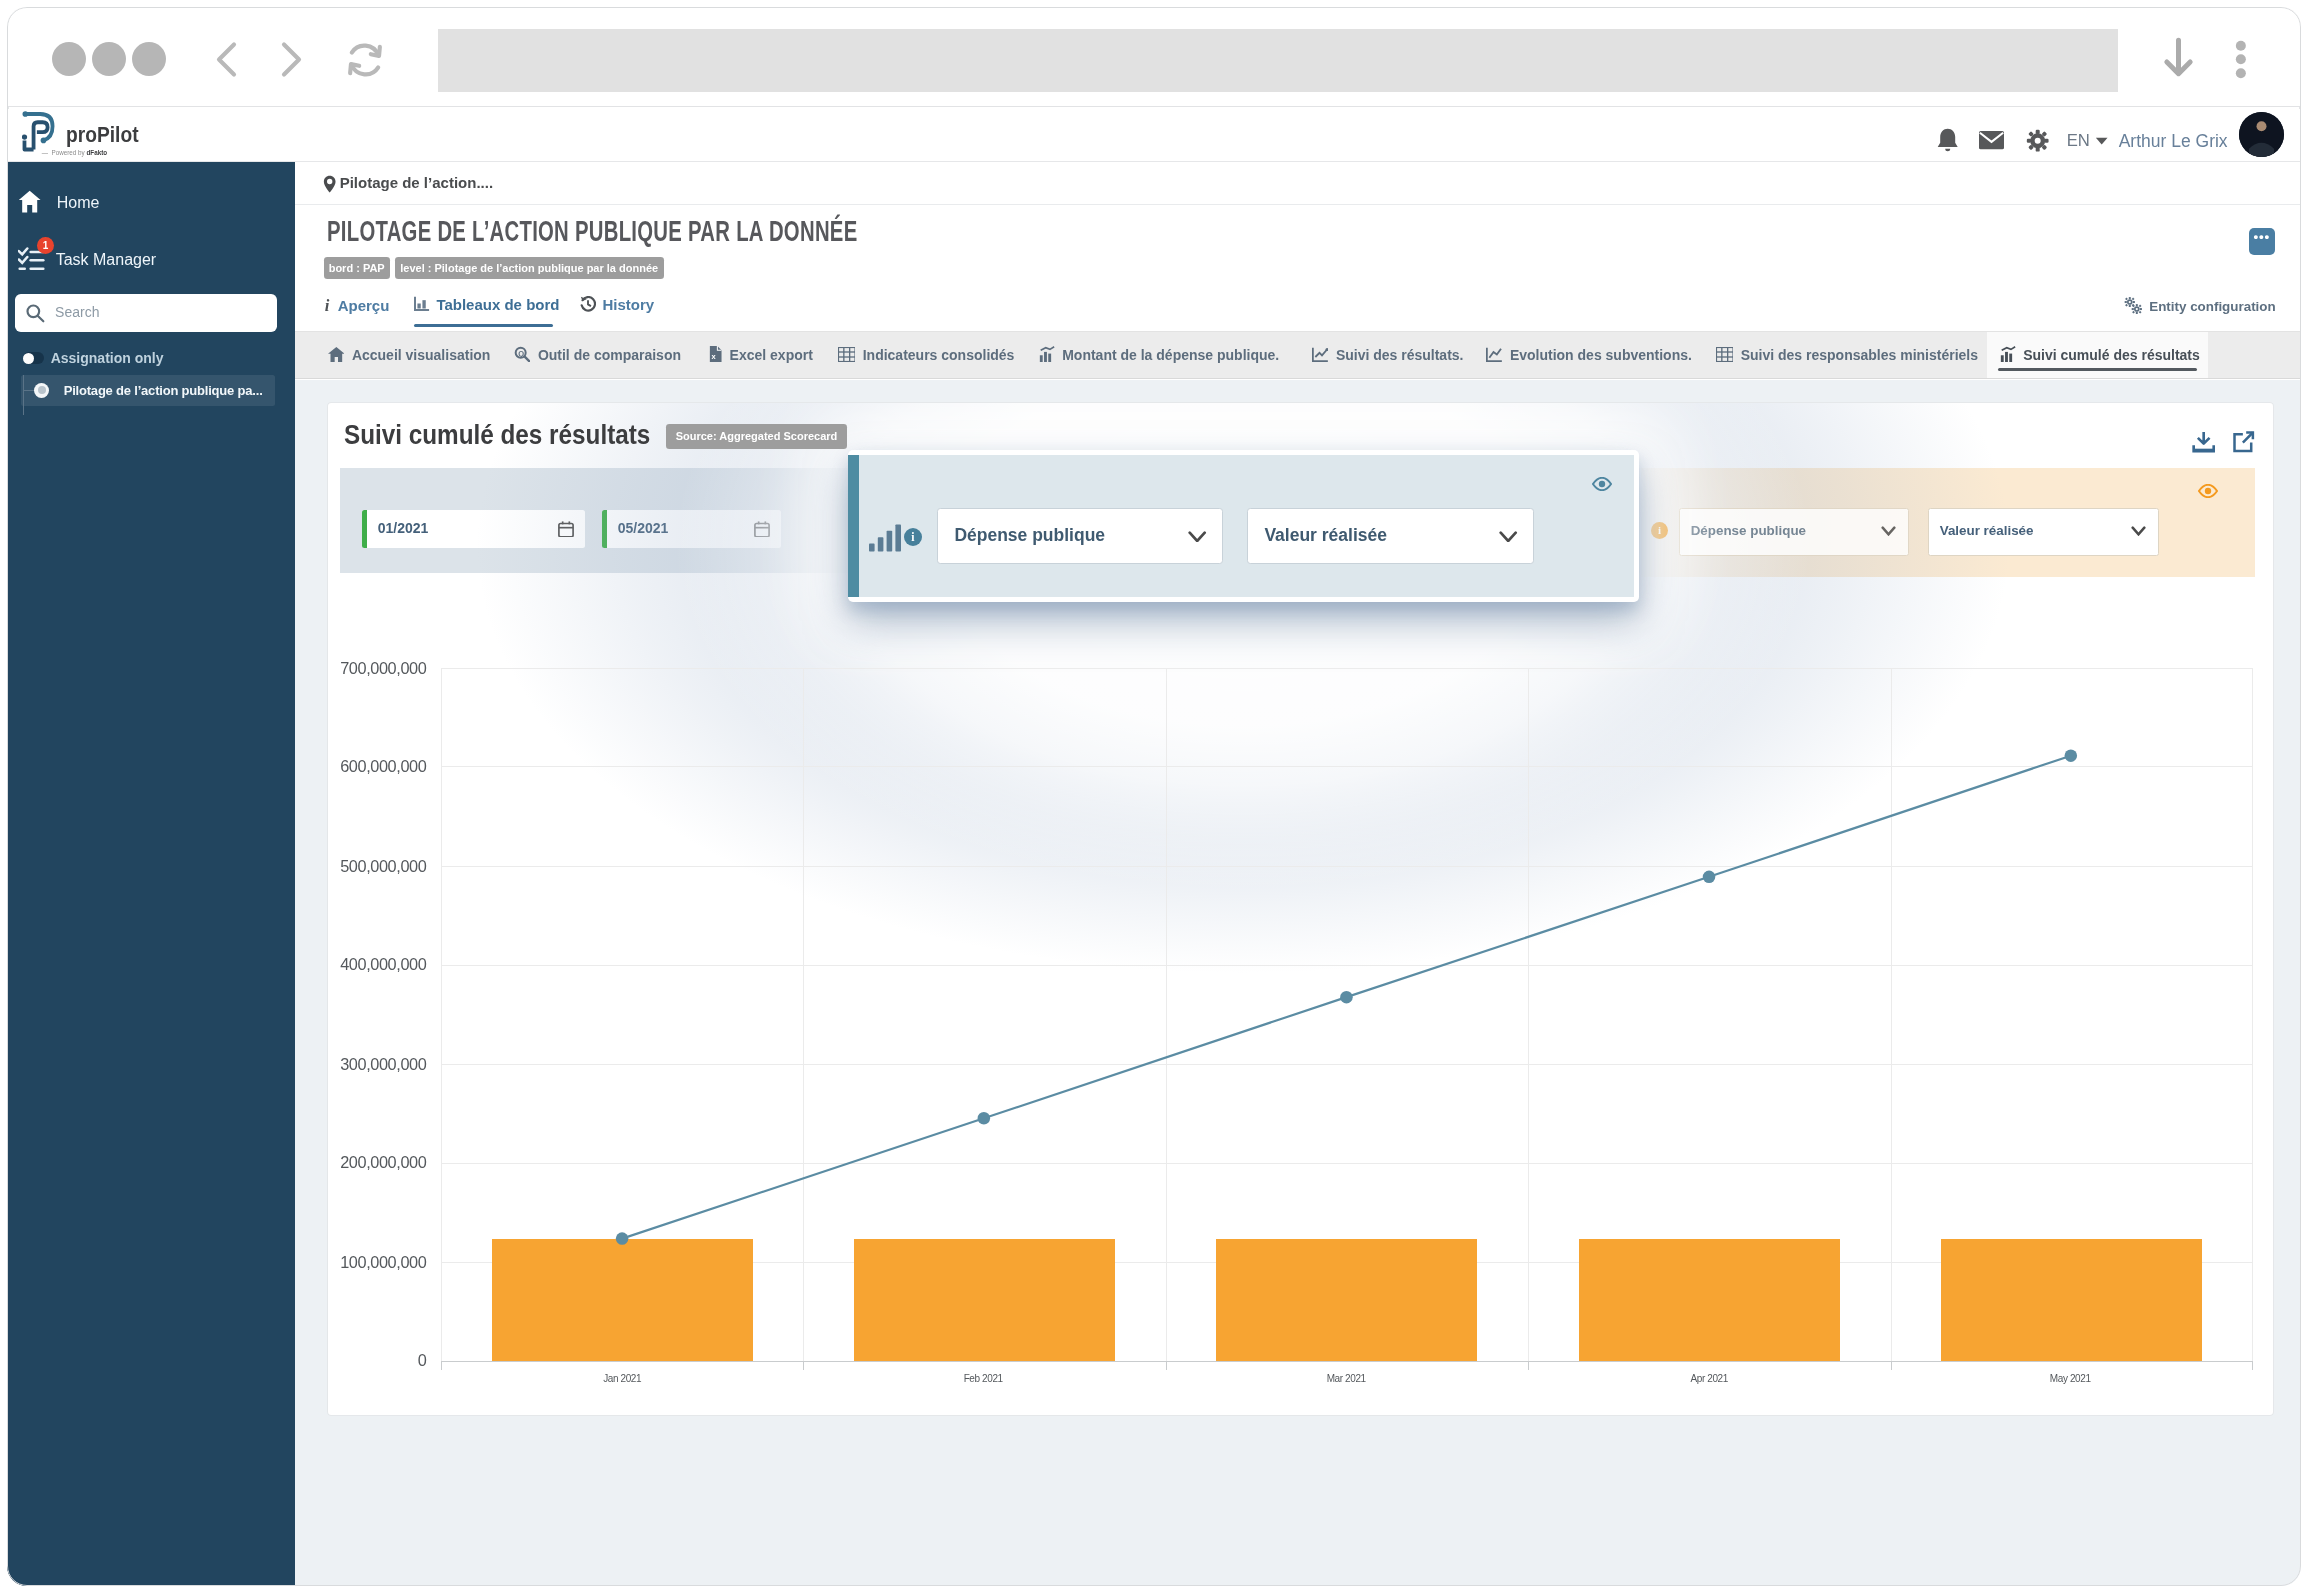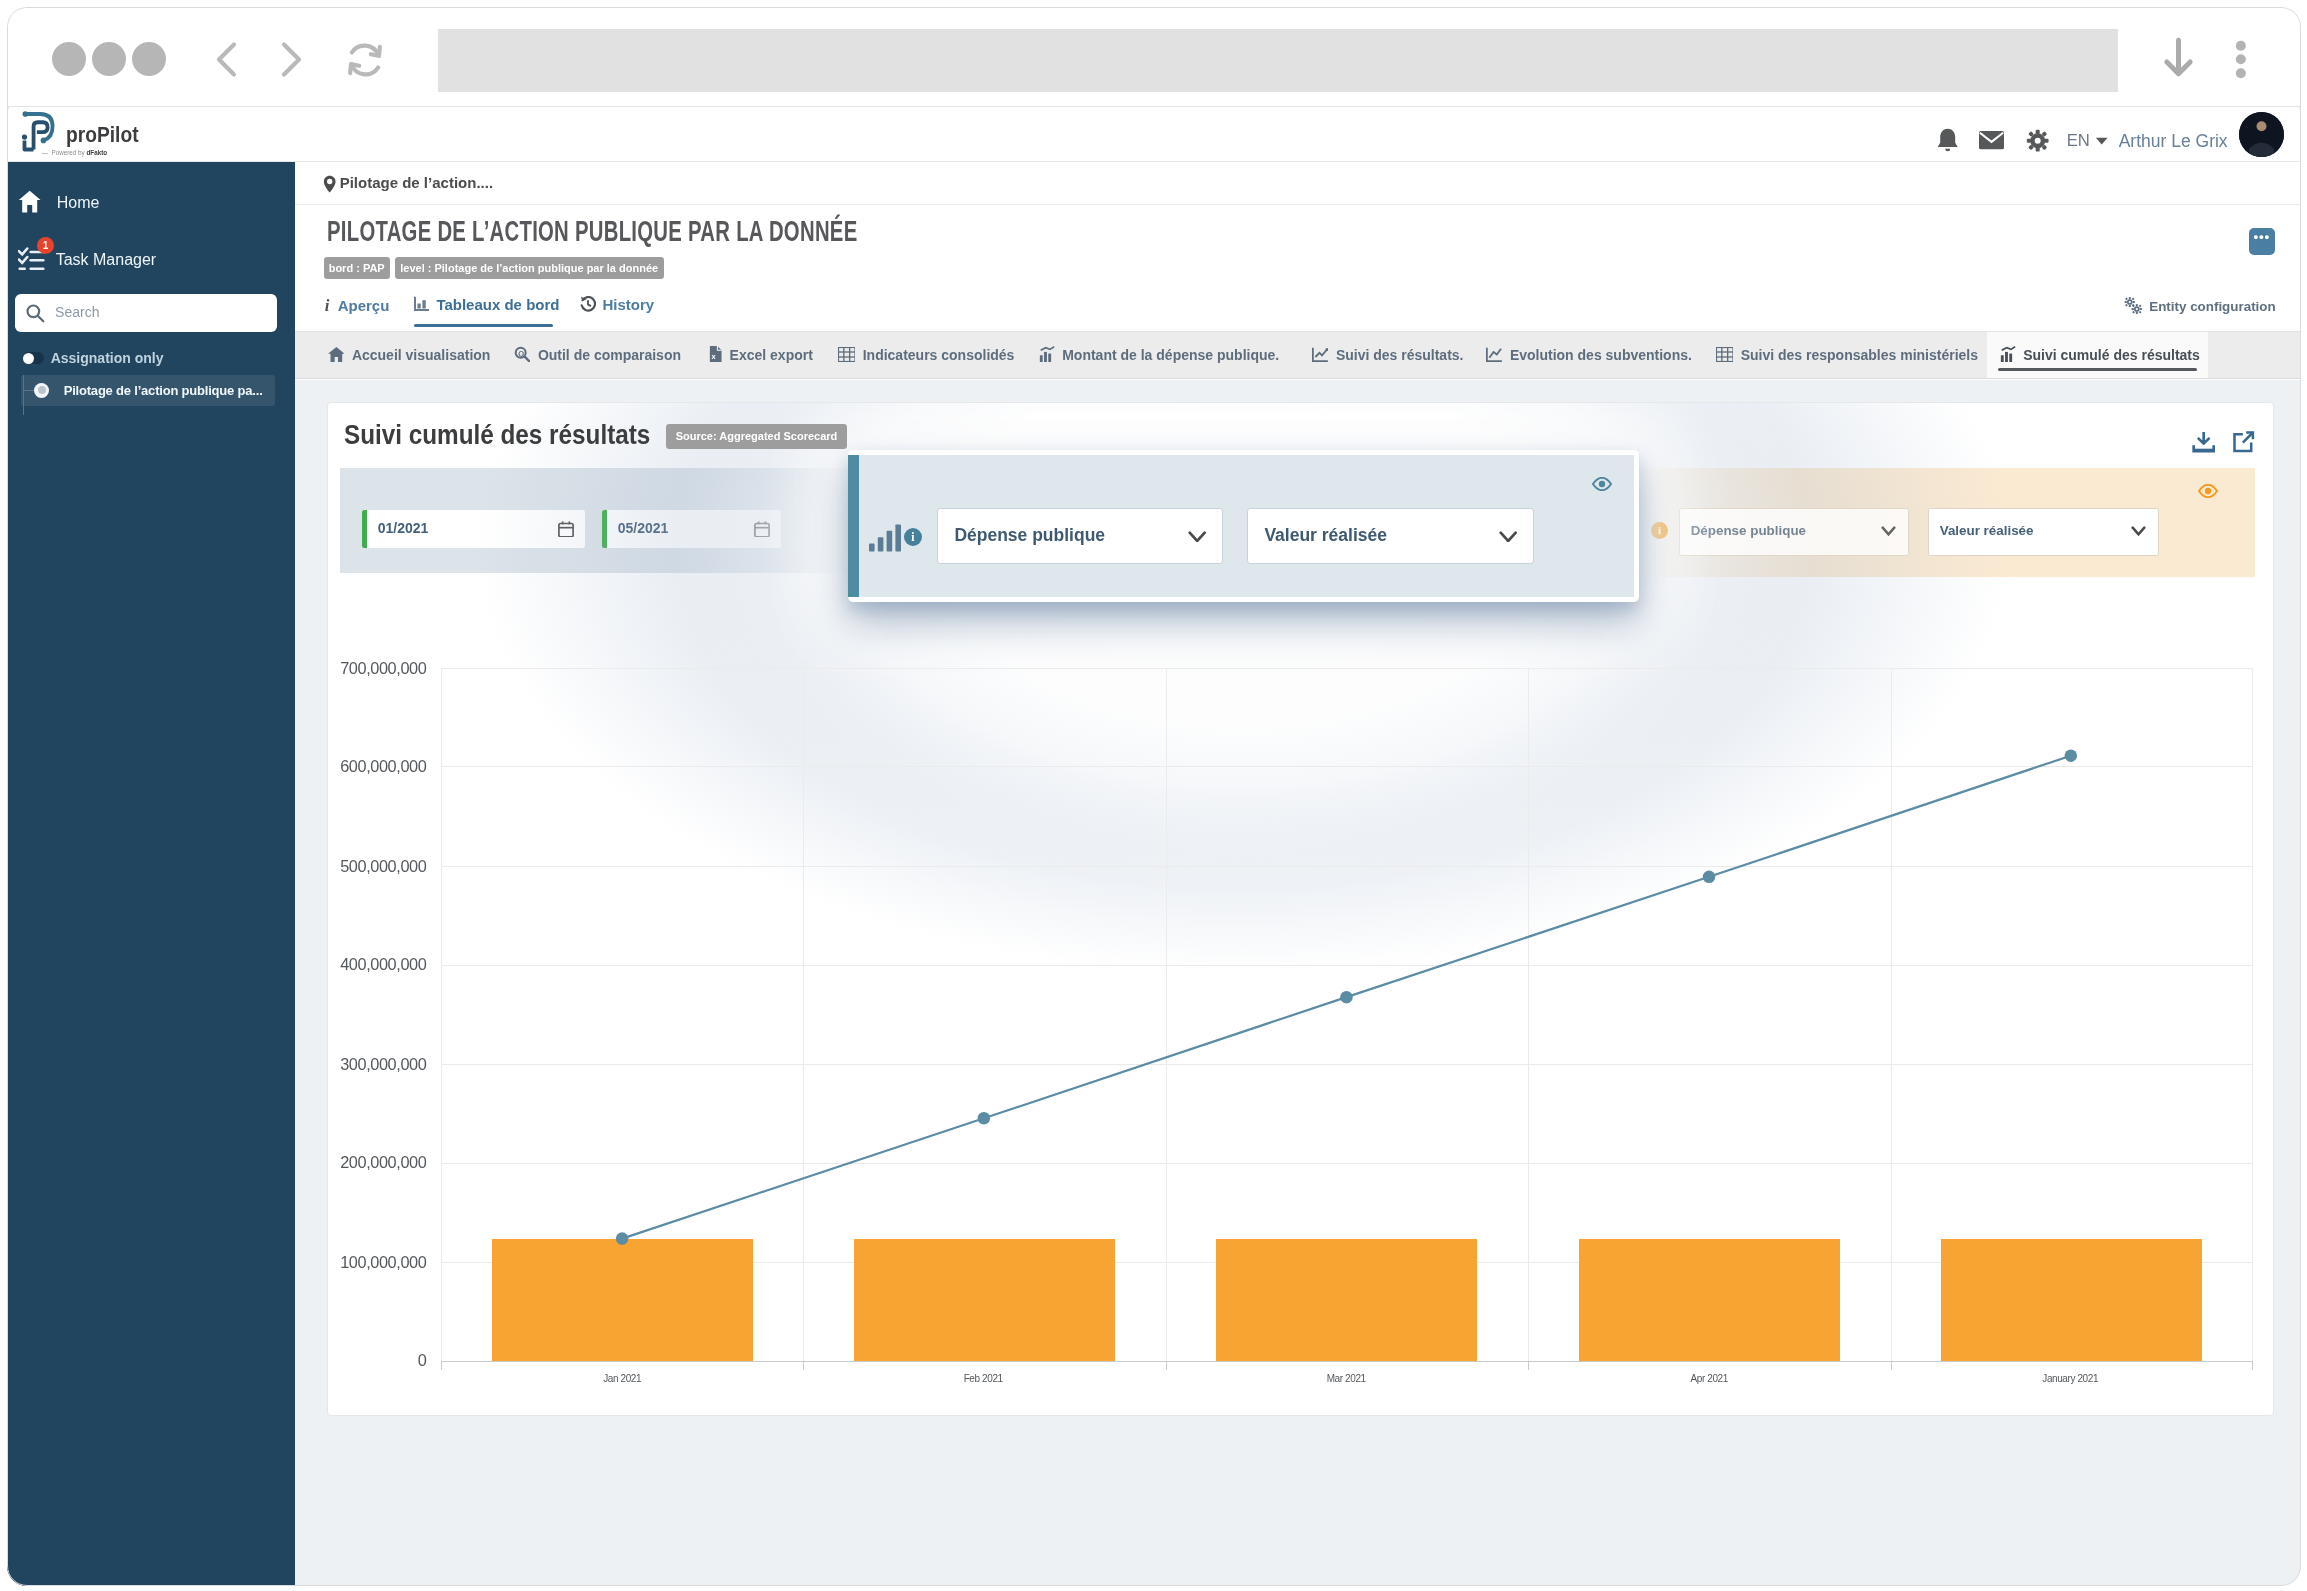--- a/index.html
+++ b/index.html
@@ -401,21 +401,21 @@
         <circle cx="785" cy="856" r="7.5" fill="#5b8ca3"></circle>
         <circle cx="1219" cy="711" r="7.5" fill="#5b8ca3"></circle>
         <circle cx="1653" cy="567" r="7.5" fill="#5b8ca3"></circle>
         <circle cx="2086" cy="422" r="7.5" fill="#5b8ca3"></circle>
       </svg>
 
       <div class="xlab" style="left:211px;">Jan 2021</div>
       <div class="xlab" style="left:572px;">Feb 2021</div>
       <div class="xlab" style="left:935px;">Mar 2021</div>
       <div class="xlab" style="left:1298px;">Apr 2021</div>
-      <div class="xlab" style="left:1659px;">January 2021</div>
+      <div class="xlab" style="left:1659px;">May 2021</div>
 
       <svg class="abs" style="left:1864px;top:28px;" width="23.4" height="22" viewBox="0 0 28 26">
         <path d="M14 1 L14 14 M7 8 L14 15 L21 8" fill="none" stroke="#38678f" stroke-width="3.2" stroke-linejoin="round"></path>
         <path d="M2 17 L2 24 L26 24 L26 17" fill="none" stroke="#38678f" stroke-width="3.2"></path>
         <rect x="2" y="21" width="24" height="4" fill="#38678f"></rect>
       </svg>
       <svg class="abs" style="left:1904px;top:27.6px;" width="23.4" height="23.4" viewBox="0 0 28 28">
         <path d="M13 5 L3 5 L3 25 L23 25 L23 15" fill="none" stroke="#38678f" stroke-width="3"></path>
         <path d="M17 3 L25 3 L25 11" fill="none" stroke="#38678f" stroke-width="3"></path>
         <line x1="25" y1="3" x2="13" y2="15" stroke="#38678f" stroke-width="3"></line>

